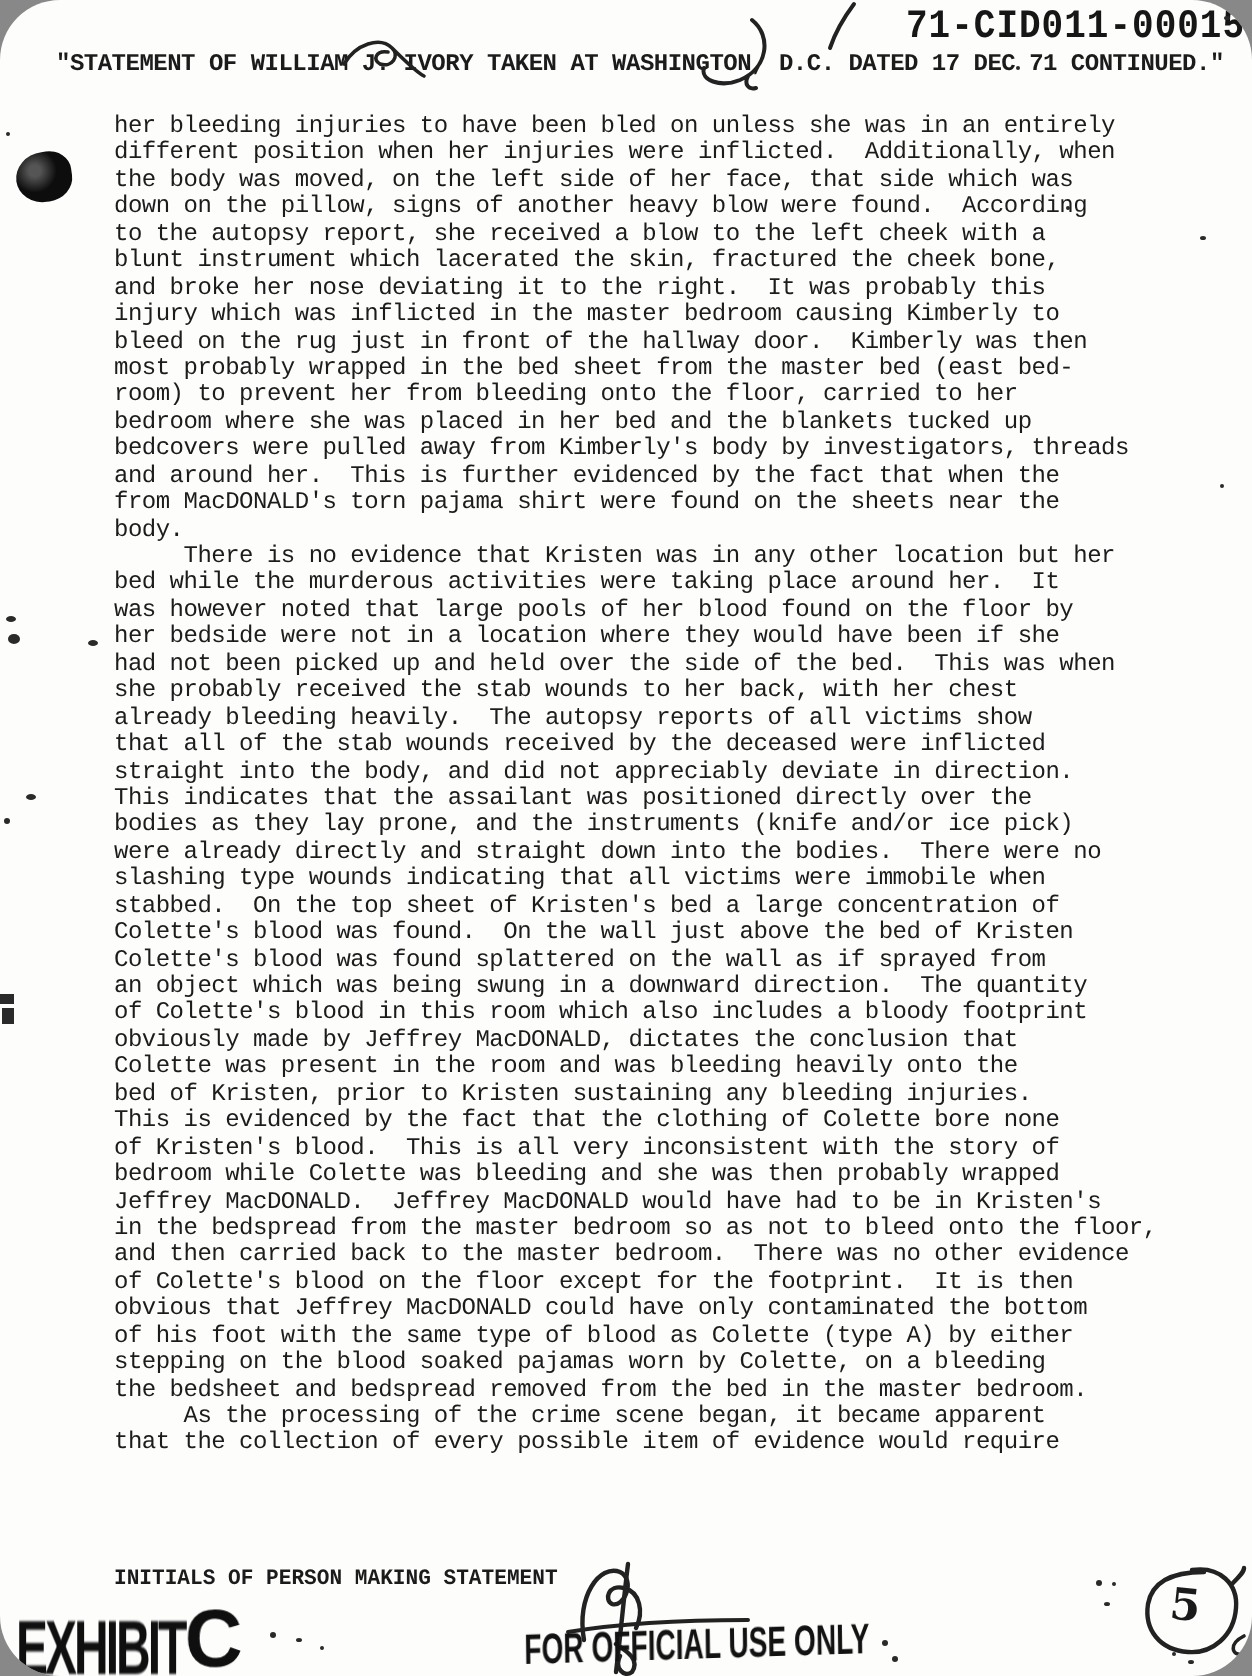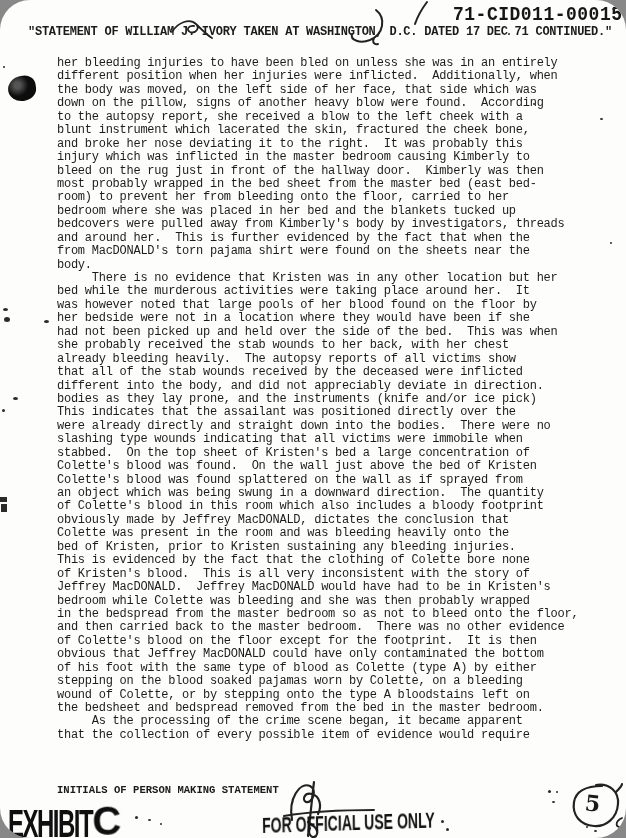--- a/index.html
+++ b/index.html
@@ -122,44 +122,43 @@
       <div class="line">from MacDONALD's torn pajama shirt were found on the sheets near the</div>
       <div class="line">body.</div>
       <div class="line">     There is no evidence that Kristen was in any other location but her</div>
       <div class="line">bed while the murderous activities were taking place around her.  It</div>
       <div class="line">was however noted that large pools of her blood found on the floor by</div>
       <div class="line">her bedside were not in a location where they would have been if she</div>
       <div class="line">had not been picked up and held over the side of the bed.  This was when</div>
       <div class="line">she probably received the stab wounds to her back, with her chest</div>
       <div class="line">already bleeding heavily.  The autopsy reports of all victims show</div>
       <div class="line">that all of the stab wounds received by the deceased were inflicted</div>
-      <div class="line">different into the body, and did not appreciably deviate in direction.</div>
+      <div class="line">straight into the body, and did not appreciably deviate in direction.</div>
+      <div class="line">This indicates that the assailant was positioned directly over the</div>
       <div class="line">bodies as they lay prone, and the instruments (knife and/or ice pick)</div>
-      <div class="line">This indicates that the assailant was positioned directly over the</div>
       <div class="line">were already directly and straight down into the bodies.  There were no</div>
       <div class="line">slashing type wounds indicating that all victims were immobile when</div>
       <div class="line">stabbed.  On the top sheet of Kristen's bed a large concentration of</div>
       <div class="line">Colette's blood was found.  On the wall just above the bed of Kristen</div>
       <div class="line">Colette's blood was found splattered on the wall as if sprayed from</div>
       <div class="line">an object which was being swung in a downward direction.  The quantity</div>
       <div class="line">of Colette's blood in this room which also includes a bloody footprint</div>
       <div class="line">obviously made by Jeffrey MacDONALD, dictates the conclusion that</div>
       <div class="line">Colette was present in the room and was bleeding heavily onto the</div>
       <div class="line">bed of Kristen, prior to Kristen sustaining any bleeding injuries.</div>
       <div class="line">This is evidenced by the fact that the clothing of Colette bore none</div>
       <div class="line">of Kristen's blood.  This is all very inconsistent with the story of</div>
+      <div class="line">bedroom while Colette was bleeding and she was then probably wrapped</div>
       <div class="line">Jeffrey MacDONALD.  Jeffrey MacDONALD would have had to be in Kristen's</div>
-      <div class="line">bedroom while Colette was bleeding and she was then probably wrapped</div>
       <div class="line">in the bedspread from the master bedroom so as not to bleed onto the floor,</div>
       <div class="line">and then carried back to the master bedroom.  There was no other evidence</div>
       <div class="line">of Colette's blood on the floor except for the footprint.  It is then</div>
       <div class="line">obvious that Jeffrey MacDONALD could have only contaminated the bottom</div>
       <div class="line">of his foot with the same type of blood as Colette (type A) by either</div>
       <div class="line">stepping on the blood soaked pajamas worn by Colette, on a bleeding</div>
-      <div class="line">wound of Colette, or by stepping onto the type A bloodstains left on</div>
       <div class="line">the bedsheet and bedspread removed from the bed in the master bedroom.</div>
       <div class="line">     As the processing of the crime scene began, it became apparent</div>
       <div class="line">that the collection of every possible item of evidence would require</div>
     </div>
 
   <div class="initials-label">INITIALS OF PERSON MAKING STATEMENT</div>
 
   <svg class="mark" style="left:278px;top:776px" width="100" height="62">
     <path d="M14,44 C10,22 22,6 32,10 C40,14 34,28 28,26 C24,24 26,16 34,18 C42,20 44,30 40,38" stroke-width="2.2"></path>
     <path d="M36,6 C34,22 32,44 30,60" stroke-width="2.2"></path>

